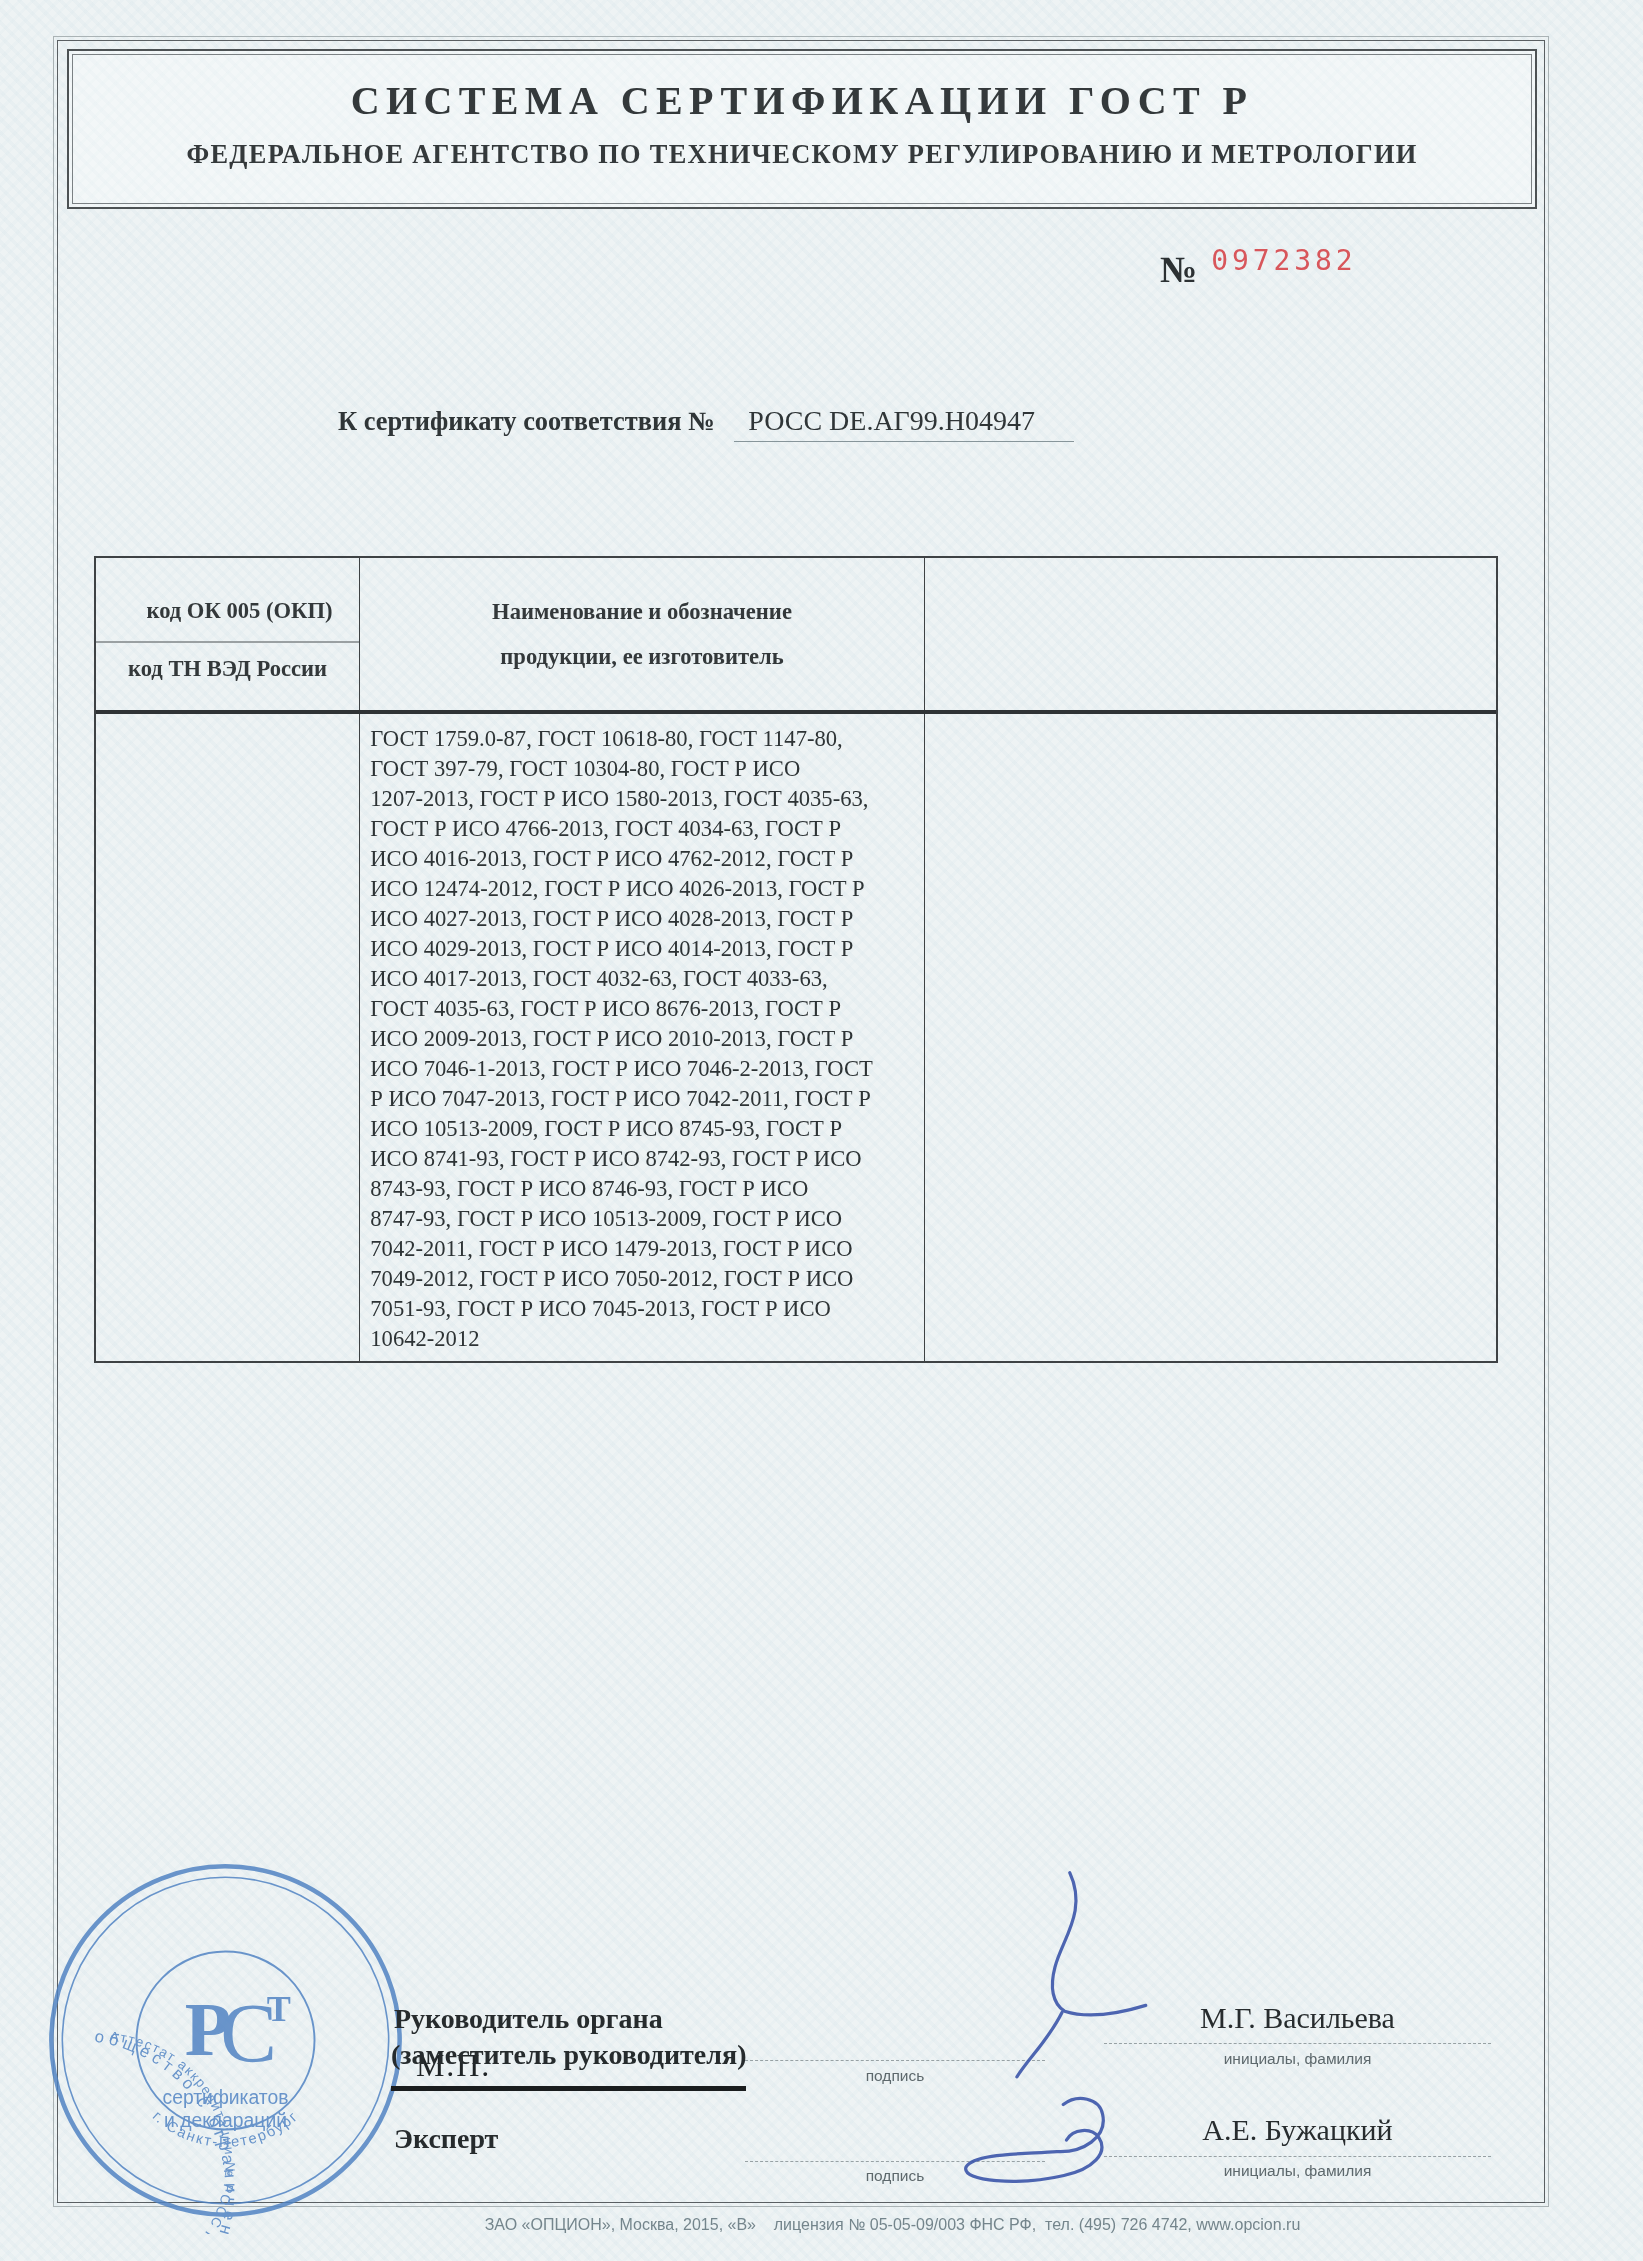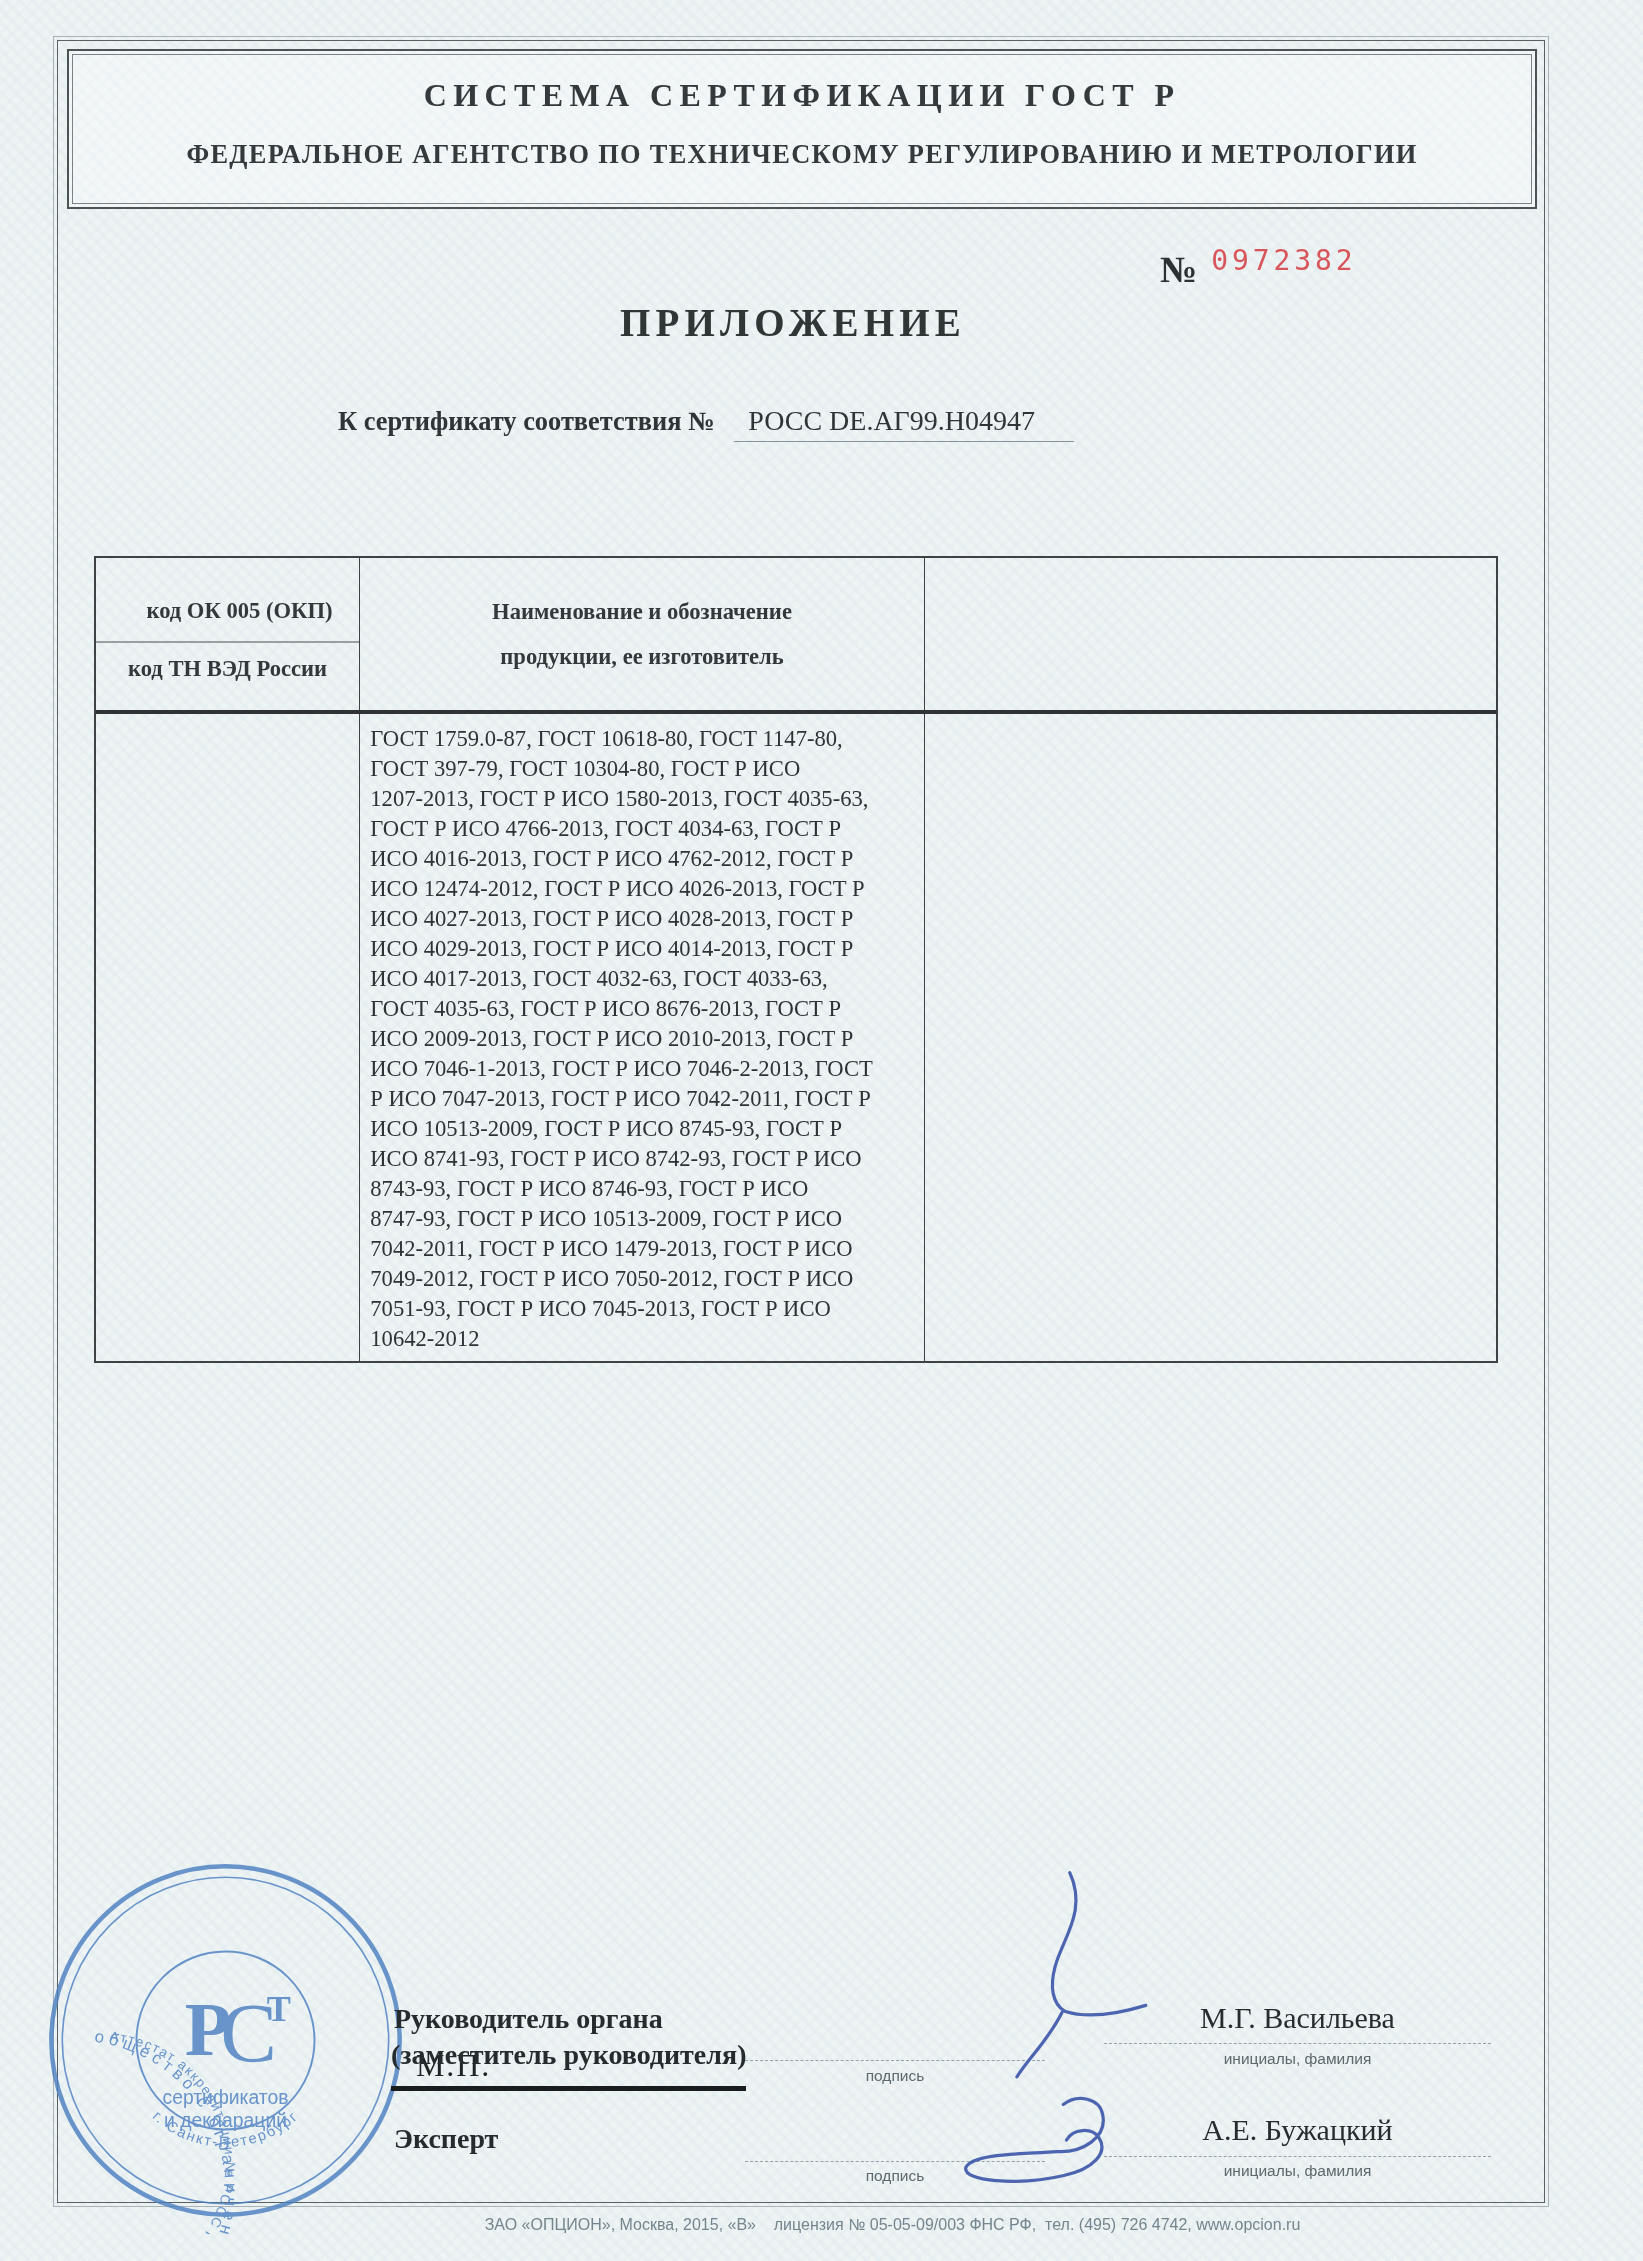--- a/index.html
+++ b/index.html
@@ -6,21 +6,21 @@
   .page{position:relative;width:1644px;height:2261px;overflow:hidden;
     background-color:#eef3f4;
     background-image:
       repeating-linear-gradient(45deg, rgba(208,224,231,.20) 0 3.9px, rgba(0,0,0,0) 3.9px 9.7px),
       repeating-linear-gradient(-45deg, rgba(213,228,234,.16) 0 3.2px, rgba(0,0,0,0) 3.2px 9px);
     font-family:"Liberation Serif","DejaVu Serif",serif;color:#2f3537;}
   .abs{position:absolute;}
   .frame{left:57px;top:40px;width:1486px;height:2161px;border:1.9px solid #5a5f62;outline:0.6px solid #aab3b5;outline-offset:3.9px;}
   .header-box{left:67px;top:49px;width:1466px;height:156px;border:2.6px solid #4d5254;background:rgba(252,254,254,.35);}
   .header-box .inner{position:absolute;inset:3.2px;border:1.3px solid #7b8184;}
-  .title1{left:0;top:26px;width:100%;text-align:center;font-size:32px;font-weight:bold;letter-spacing:6.4px;color:#34393b;}
+  .title1{left:0;top:26px;width:100%;text-align:center;font-size:40px;font-weight:bold;letter-spacing:6.4px;color:#34393b;}
   .title2{left:0;top:88px;width:100%;text-align:center;font-size:26.4px;font-weight:bold;letter-spacing:1.3px;color:#34393b;}
   .doc-number{left:1160px;top:248px;display:flex;align-items:flex-start;}
   .doc-number .no{font-size:37px;font-weight:bold;color:#2c3133;}
   .doc-number .val{font-family:"DejaVu Sans Mono","Liberation Mono",monospace;font-size:28px;letter-spacing:3.9px;color:#d8565b;margin-left:14px;margin-top:-3.9px;}
   .doc-title{left:290px;top:300px;width:1006px;text-align:center;font-size:39px;font-weight:bold;letter-spacing:5.2px;color:#303536;}
   .cert-line{left:0;top:405px;width:1412px;text-align:center;font-size:26.4px;}
   .cert-line .lbl{font-weight:bold;}
   .cert-line .num{display:inline-block;margin-left:13px;padding:0 39px 3.9px 14px;border-bottom:1.3px solid #87959a;font-size:28px;font-weight:normal;}
   .subtitle{left:0;top:462px;width:1644px;text-align:center;font-size:26.4px;font-weight:bold;line-height:39px;white-space:pre-line;color:#303536;}
   
@@ -72,21 +72,20 @@
     <div class="inner"></div>
     <div class="abs title1">СИСТЕМА СЕРТИФИКАЦИИ ГОСТ Р</div>
     <div class="abs title2">ФЕДЕРАЛЬНОЕ АГЕНТСТВО ПО ТЕХНИЧЕСКОМУ РЕГУЛИРОВАНИЮ И МЕТРОЛОГИИ</div>
   </div>
 
   <div class="abs doc-number">
     <span class="no">№</span>
     <span class="val">0972382</span>
   </div>
 
-  <div class="abs doc-title">ПРИЛОЖЕНИЕ</div>
 
   <div class="abs cert-line">
     <span class="lbl">К сертификату соответствия №</span>
     <span class="num">РОСС DE.АГ99.H04947</span>
   </div>
 
 
   <div class="abs cert-table">
     <div class="t-row t-head">
       <div class="cell c1">

